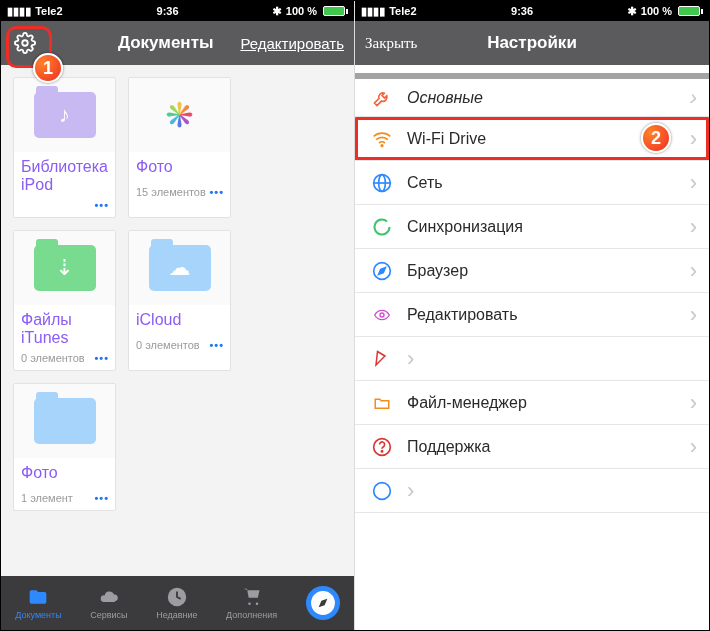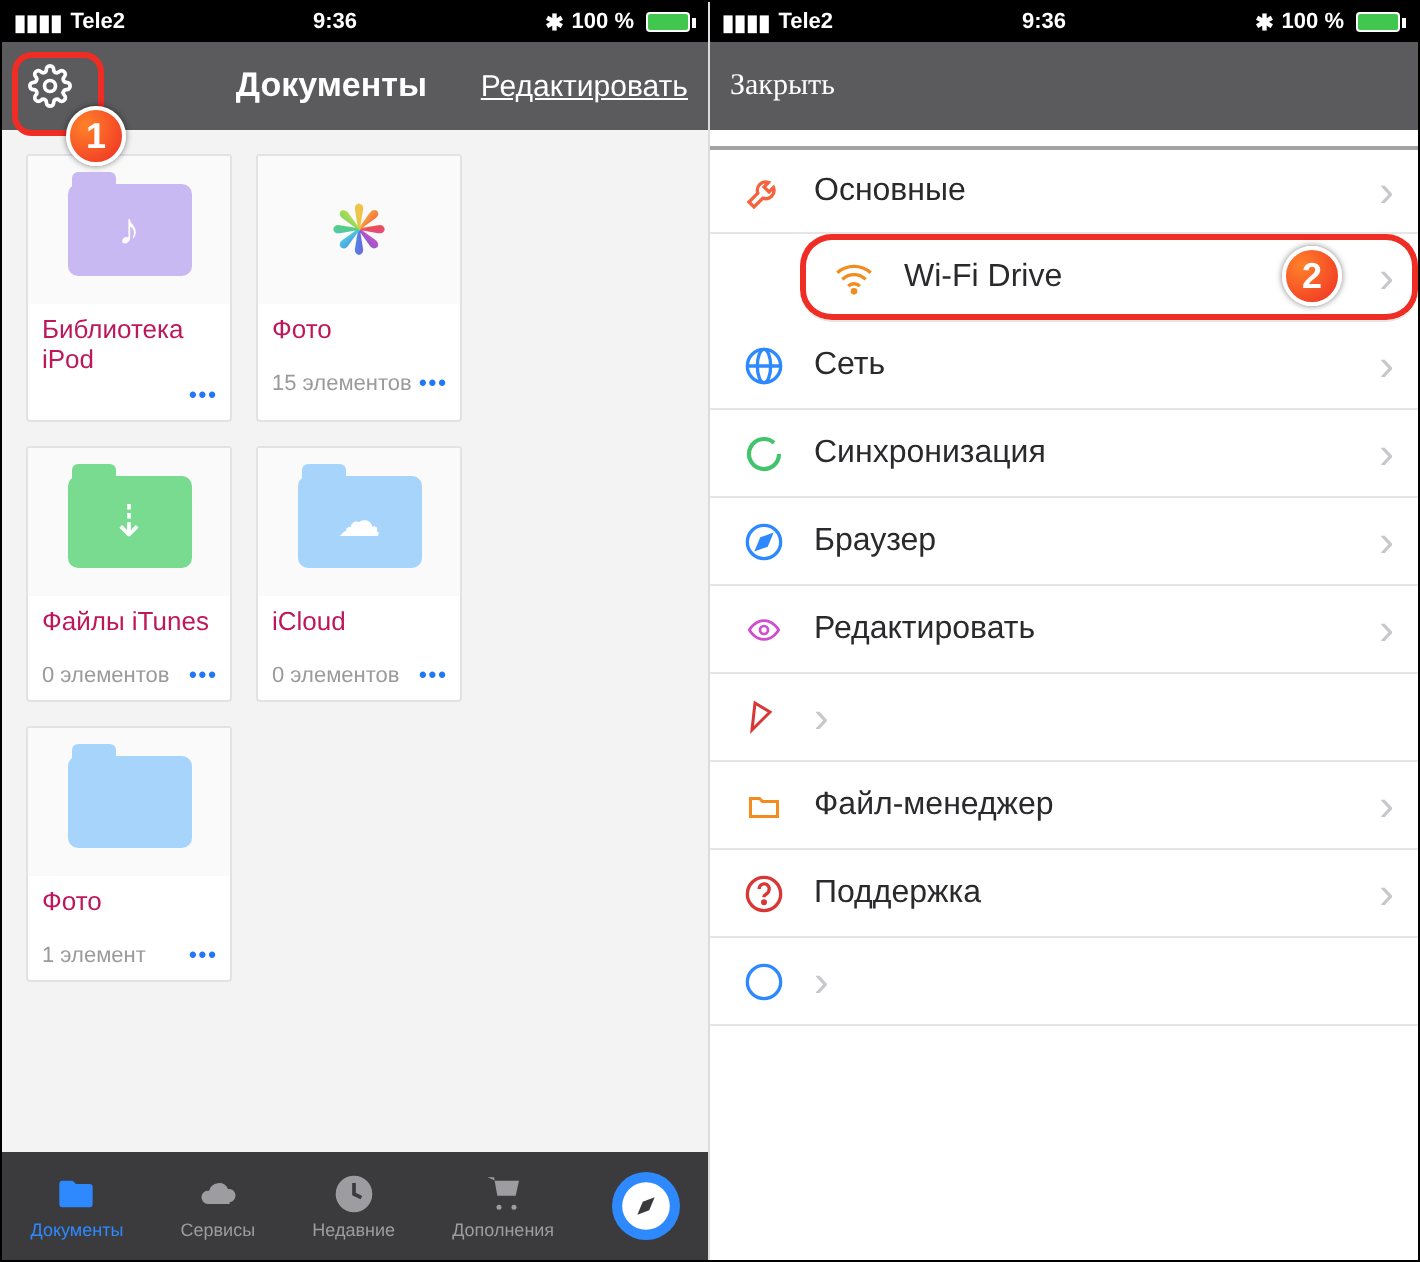--- a/index.html
+++ b/index.html
@@ -106,23 +106,23 @@
     display: flex;
     flex-direction: column;
     cursor: pointer;
   }
   .doc-thumb {
     height: 74px;
     display: flex; align-items: center; justify-content: center;
     background: #fafafa;
   }
   .doc-title {
-    font-size: 13px;
+    font-size: 16px;
     padding: 6px 7px 2px;
-    color: #be185d;
+    color: #8b5cf6;
     min-height: 32px;
     line-height: 1.15;
   }
   .doc-meta {
     display: flex;
     justify-content: space-between;
     align-items: center;
     font-size: 11px;
     color: #9a9a9d;
     padding: 2px 6px 6px 7px;
@@ -174,33 +174,32 @@
   
   .settings-body { flex: 1; background: #fff; overflow-y: auto; }
   .settings-row {
     height: 44px;
     display: flex; align-items: center;
     padding: 0 12px 0 14px;
     border-bottom: 1px solid #e6e6e8;
     cursor: pointer;
     position: relative;
   }
-  .settings-row:first-child { border-top: 2px solid #a3a3a3; margin-top:8px;}
+  .settings-row:first-child { border-top: 6px solid #a3a3a3; margin-top:8px;font-style:italic;}
   .row-icon {
     width: 26px; display:flex; align-items:center; justify-content:center;
     margin-right: 12px; font-size: 18px;
   }
   .row-label { flex: 1; font-size: 16px; color: #2a2a2c; }
   .chevron {
     color: #c7c7cc; font-size: 22px; font-weight: 300;
   }
   .settings-row.highlight {
     box-shadow: inset 0 0 0 3px #ef2d25;
-    border-radius: 16px;
-    margin-left: 45px;
+    border-radius: 1px;
   }
 </style>
 </head>
 <body>
 
 <div class="phones">
 
   <div class="phone phone-left">
 
     <div class="status-bar">
@@ -352,20 +351,21 @@
         <span>✱</span>
         <span>100 %</span>
         <span class="battery">
           <span class="battery-body"></span>
             <span class="battery-tip"></span>
         </span>
       </div>
     </div>
     <div class="nav-bar">
       <div class="nav-left" style="cursor:pointer">Закрыть</div>
+      <div class="nav-title">Настройки</div>
       <div class="nav-right"></div>
     </div>
 
     <div class="settings-body" id="settings-list">
         <div class="settings-row">
           <div class="row-icon" style="color: rgb(242, 99, 62);">
             <svg width="20" height="20" viewBox="0 0 24 24" fill="none" stroke="#f2633e" stroke-width="2">
               <path d="M14.7 6.3a5 5 0 0 0-6.4 6.4L3 18l3 3 5.3-5.3a5 5 0 0 0 6.4-6.4L15 12l-3-3 2.7-2.7z"></path>
             </svg>
           </div>

